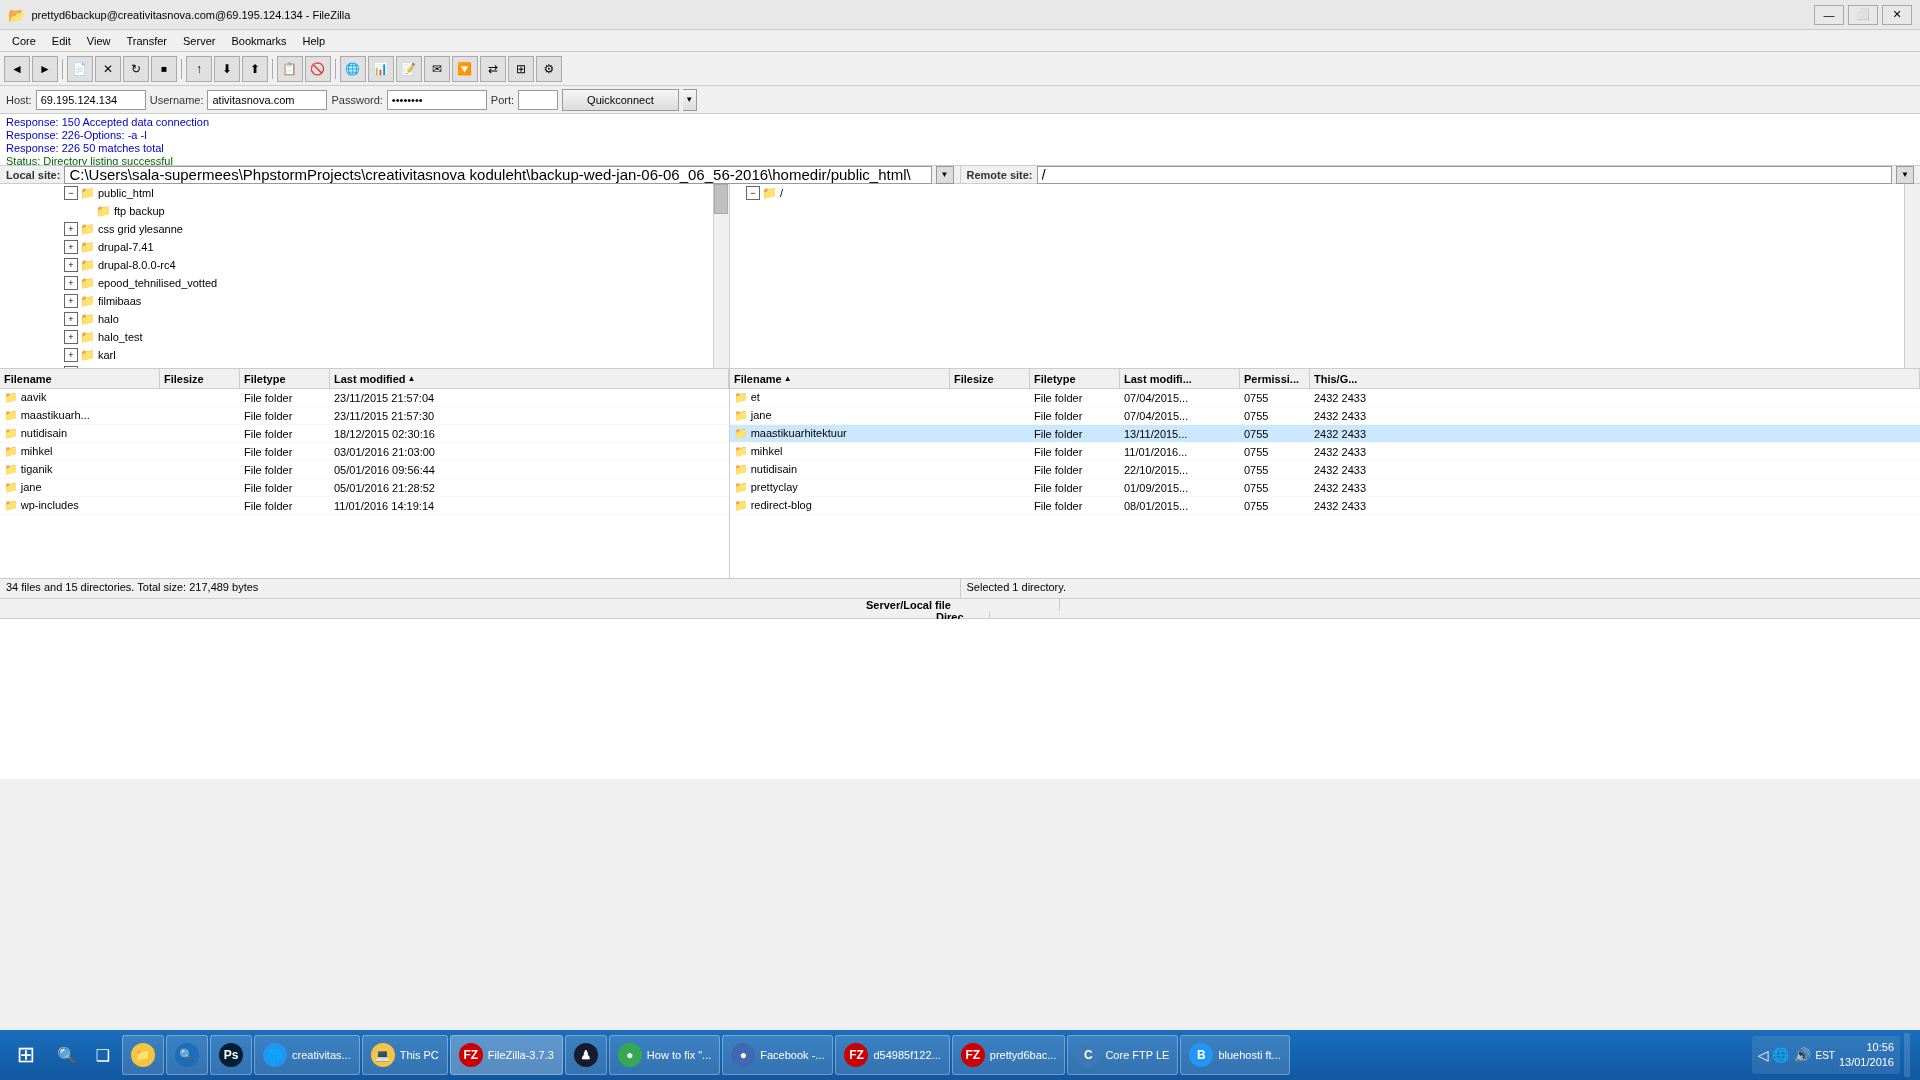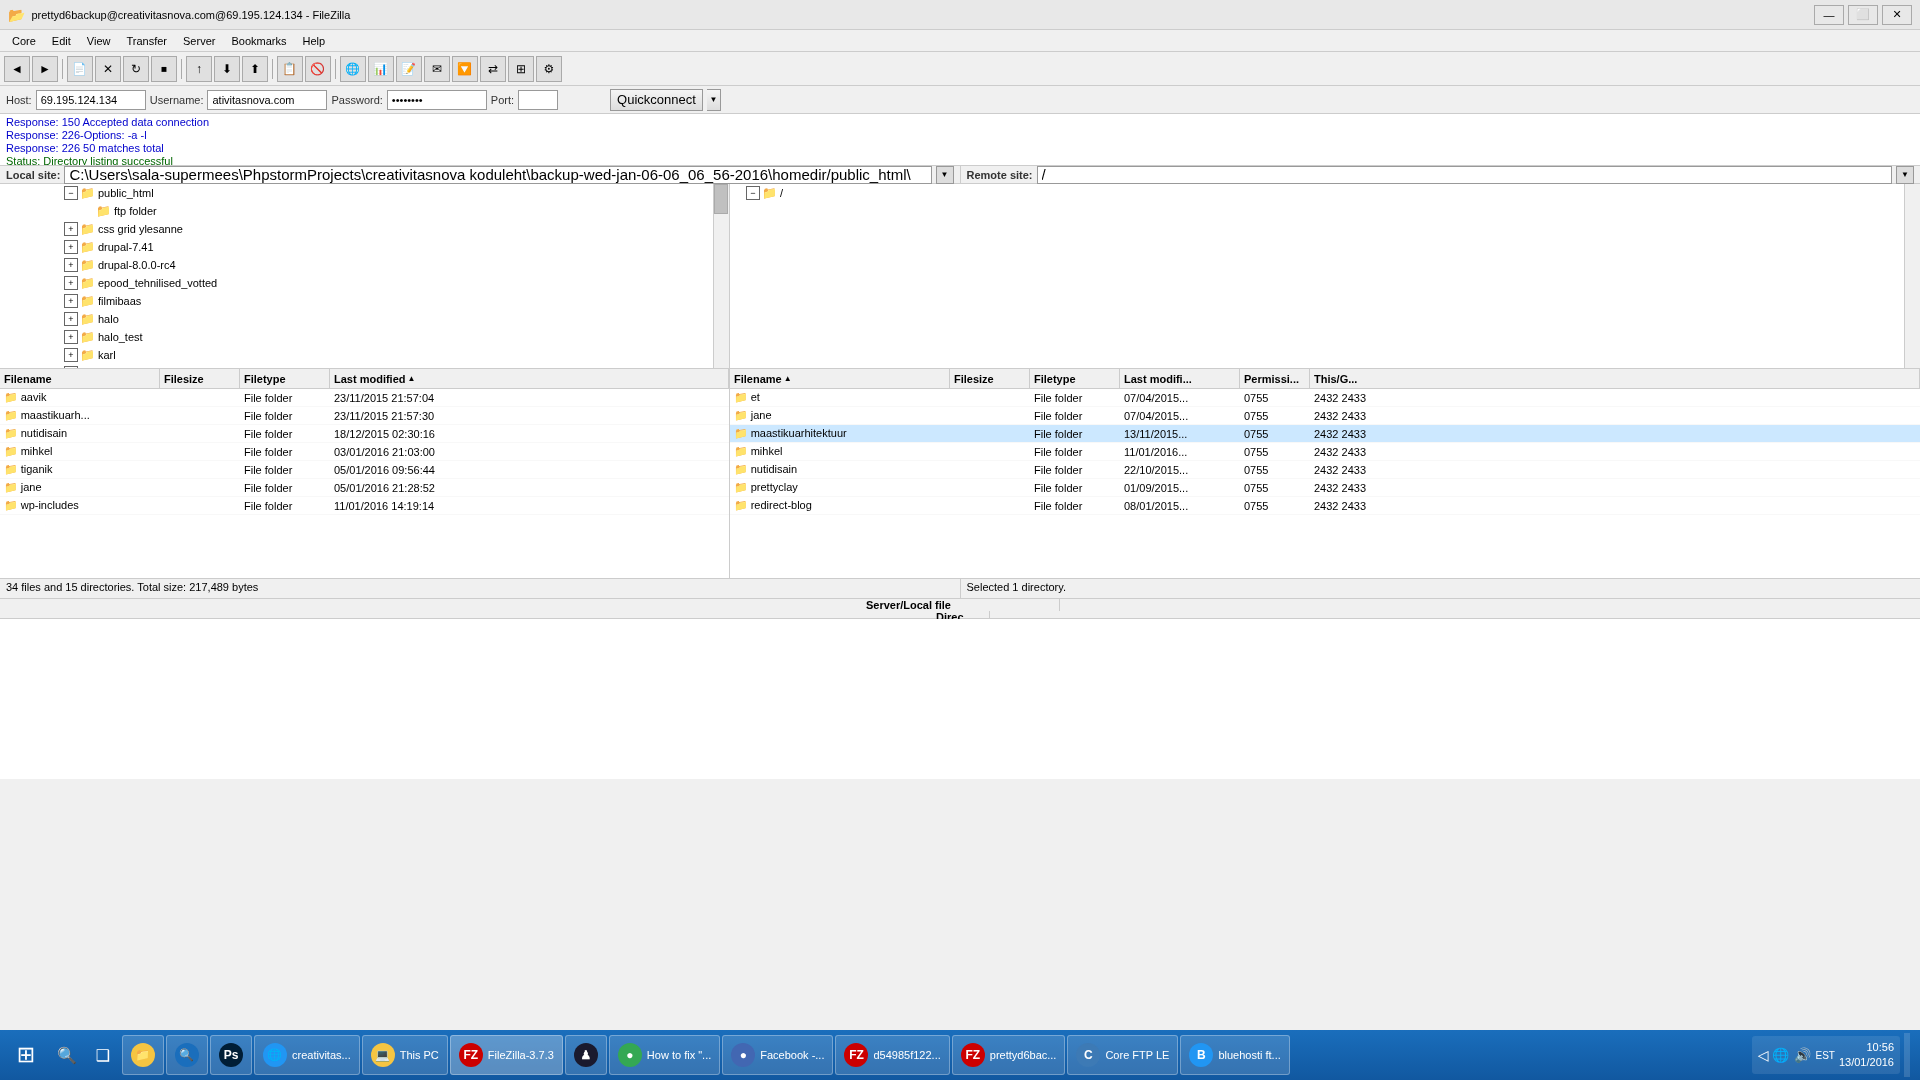--- a/index.html
+++ b/index.html
@@ -101,24 +101,23 @@
       background: white;
     }
     #host-input { width: 110px; }
     #user-input { width: 120px; }
     #pass-input { width: 100px; }
     #port-input { width: 40px; }
     #quickconnect-btn {
       height: 22px;
       background: linear-gradient(to bottom, #f5f5f5, #ddd);
       border: 1px solid #999;
-      padding: 0 6px;
-      cursor: pointer;
-      font-size: 13px;
-      margin-left: 48px;
+      padding: 0 24px;
+      cursor: pointer;
+      font-size: 11px;
     }
     #quickconnect-dropdown {
       width: 14px;
       height: 22px;
       background: linear-gradient(to bottom, #f5f5f5, #ddd);
       border: 1px solid #999;
       border-left: none;
       cursor: pointer;
       font-size: 8px;
       display: flex;
@@ -515,21 +514,21 @@
               <span class="tree-label">public_html</span>
             </div>
             <div class="tree-item">
               <span class="tree-indent"></span>
               <span class="tree-indent"></span>
               <span class="tree-indent"></span>
               <span class="tree-indent"></span>
               <span class="tree-indent"></span>
               <span class="tree-no-expand"></span>
               <span class="folder-icon">📁</span>
-              <span class="tree-label">ftp folder</span>
+              <span class="tree-label">ftp backup</span>
             </div>
             <div class="tree-item">
               <span class="tree-indent"></span>
               <span class="tree-indent"></span>
               <span class="tree-indent"></span>
               <span class="tree-indent"></span>
               <span class="tree-expand">+</span>
               <span class="folder-icon">📁</span>
               <span class="tree-label">css grid ylesanne</span>
             </div>

